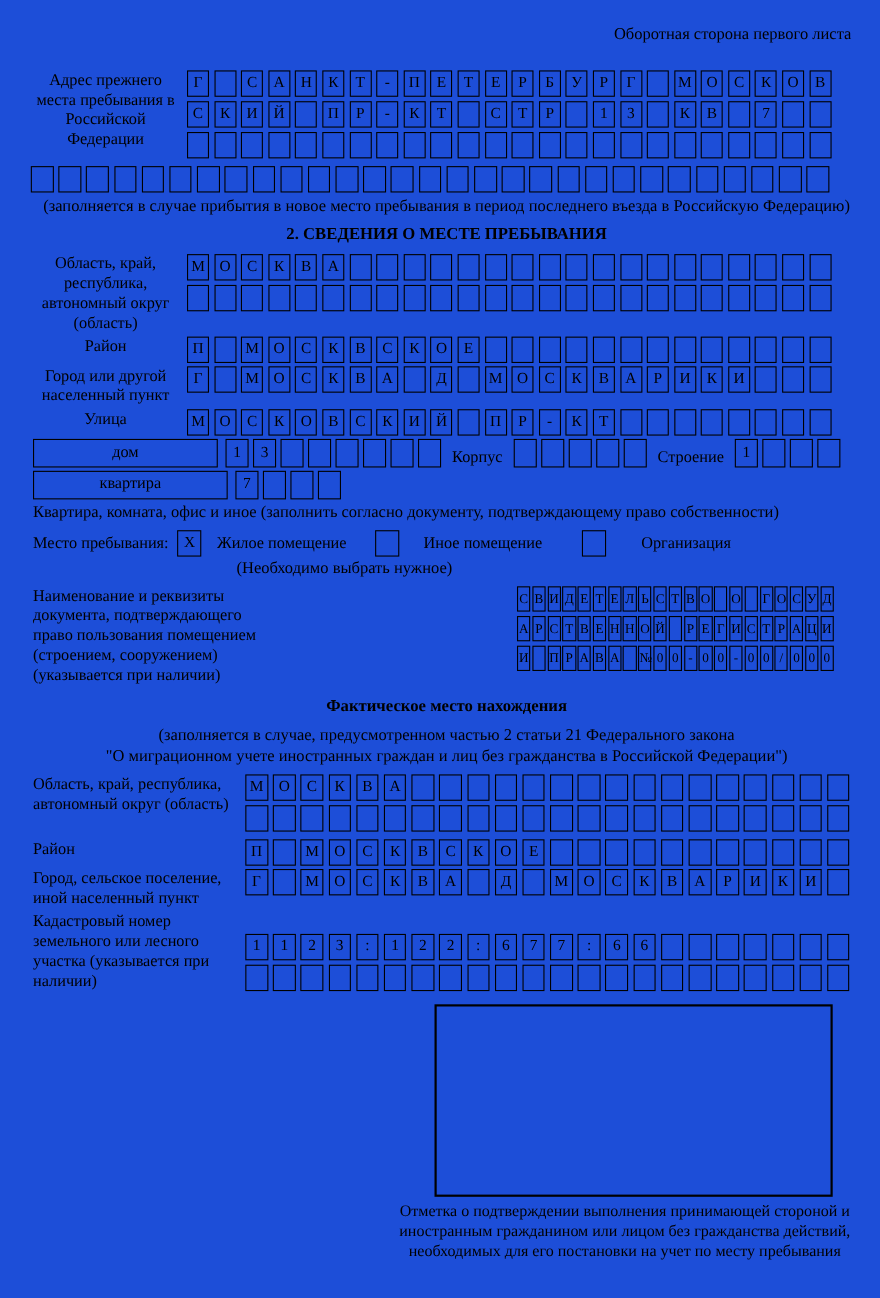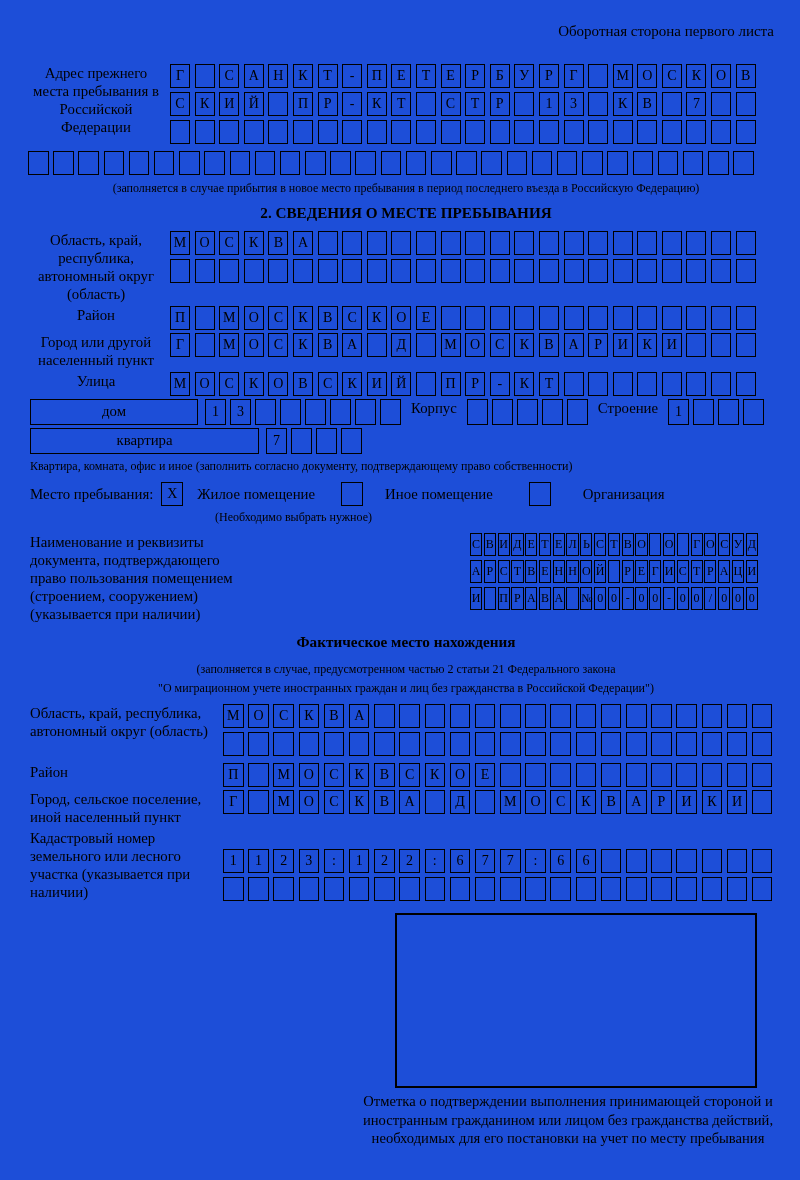--- a/index.html
+++ b/index.html
@@ -17,26 +17,26 @@
   .stack .boxes{margin-bottom:4px;}
   .boxes{display:flex;gap:4.6px;}
   .boxes.fact{gap:4.7px;}
   .boxes.small{gap:1.6px;}
   .cell{box-sizing:border-box;flex:0 0 20px;width:20px;height:24px;
         border:1.6px solid #000;font-size:14px;line-height:21px;text-align:center;}
   .fact .cell{flex-basis:20.5px;width:20.5px;}
   .small .cell{flex-basis:12.2px;width:12.2px;height:23px;border-width:1.3px;
         font-size:12px;line-height:20px;}
   .fullrow{margin:2px 0 4px -2px;}
-  .note{font-size:12px;margin:1px 0 7px;}
+  .note{font-size:15px;margin:1px 0 7px;}
   .center{text-align:center;}
   .sec-title{font-weight:bold;text-align:center;font-size:15.2px;margin:5px 0 9px;}
   .widebox{box-sizing:border-box;border:1.6px solid #000;height:26px;
         line-height:23px;text-align:center;}
-  .domrow{display:flex;align-items:flex-start;gap:7px;margin:2px 0 3px;}
+  .domrow{display:flex;align-items:flex-end;gap:7px;margin:2px 0 3px;}
   .domrow .boxes{gap:4px;}
   .domrow .cell{flex-basis:21px;width:21px;height:26px;line-height:23px;}
   .inl-lbl{padding:0 3px;}
   .mestorow{display:flex;align-items:center;margin:4px 0 2px;}
   .chk{box-sizing:border-box;width:22px;height:24px;border:1.6px solid #000;
         text-align:center;line-height:21px;font-size:14px;}
   .docstack{margin-left:210px;}
   .bigbox{box-sizing:border-box;border:2px solid #000;width:362px;height:175px;
         margin:8px 0 4px 365px;}
   .caption{width:440px;margin-left:318px;text-align:center;font-size:14.6px;line-height:18.5px;}
@@ -338,21 +338,21 @@
     <div class="inl-lbl">Строение</div>
     <div class="boxes">
         <div class="cell">1</div>
         <div class="cell"></div>
         <div class="cell"></div>
         <div class="cell"></div>
       </div>
   </div>
 
   <div class="domrow">
-    <div class="widebox" style="width:229px">квартира</div>
+    <div class="widebox" style="width:177px">квартира</div>
     <div class="boxes">
         <div class="cell">7</div>
         <div class="cell"></div>
         <div class="cell"></div>
         <div class="cell"></div>
       </div>
   </div>
   <div class="note">Квартира, комната, офис и иное (заполнить согласно документу, подтверждающему право собственности)</div>
 
   <div class="mestorow">

